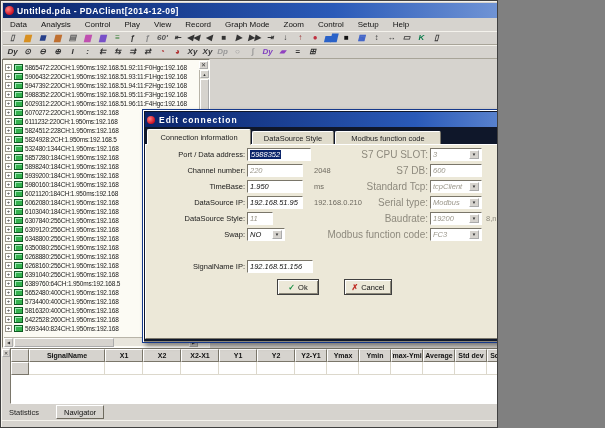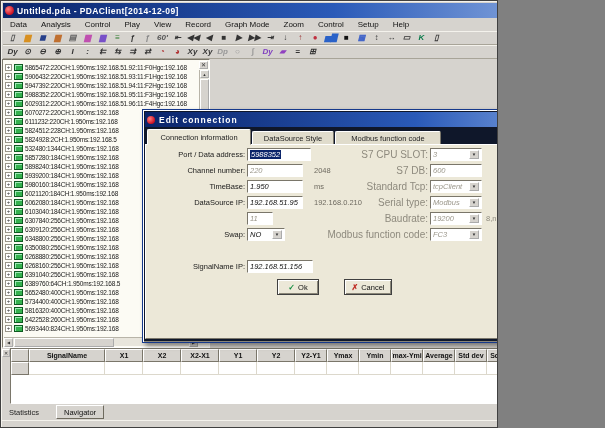--- a/index.html
+++ b/index.html
@@ -533,20 +533,21 @@
           </span>
         <span class="faux">192.168.0.210</span>
         <span class="rlabel">Serial type:</span>
         <span class="rfld tbox dis" style="width:52px">
             <i>Modbus</i>
             <b class="dda">▼</b>
           </span>
       </div>
 
       <div class="drow" style="top:67px">
+        <span class="flabel">DataSource Style:</span>
         <span class="fld tbox dis" style="width:26px">
             <i>11</i>
           </span>
         <span class="rlabel">Baudrate:</span>
         <span class="rfld tbox dis" style="width:52px">
             <i>19200</i>
             <b class="dda">▼</b>
           </span>
         <span class="raux">8,n,1</span>
       </div>

